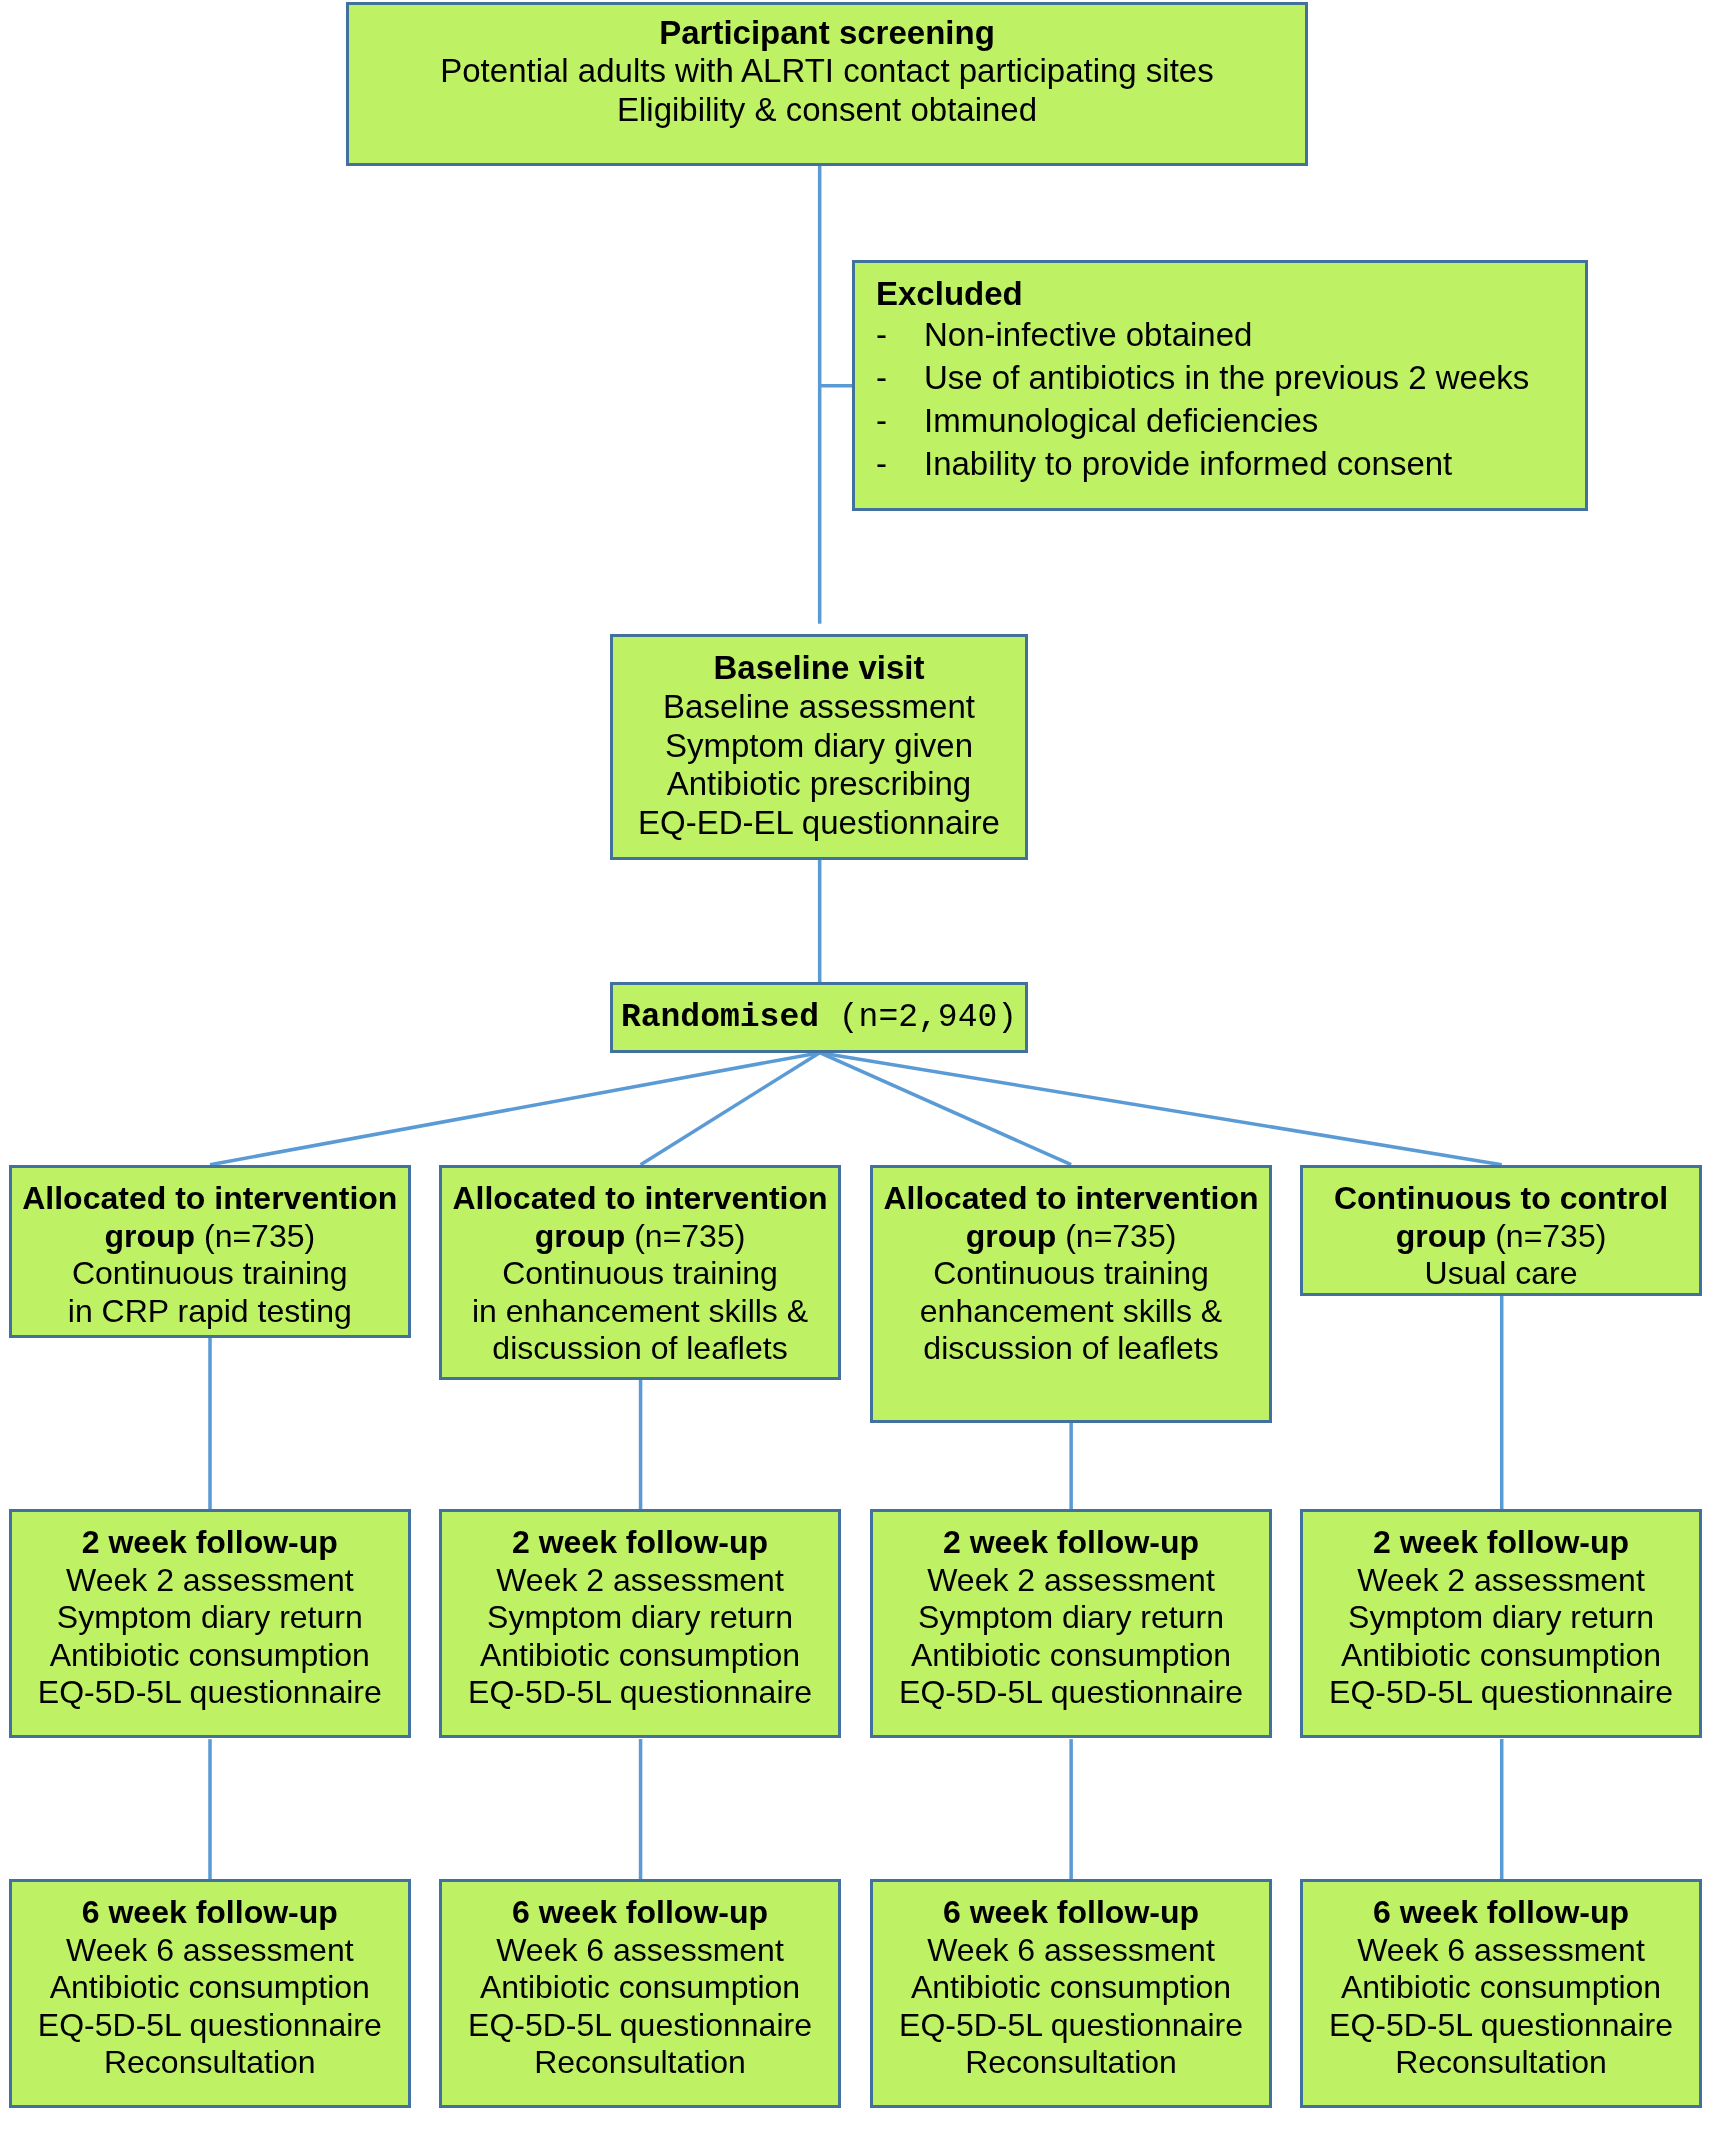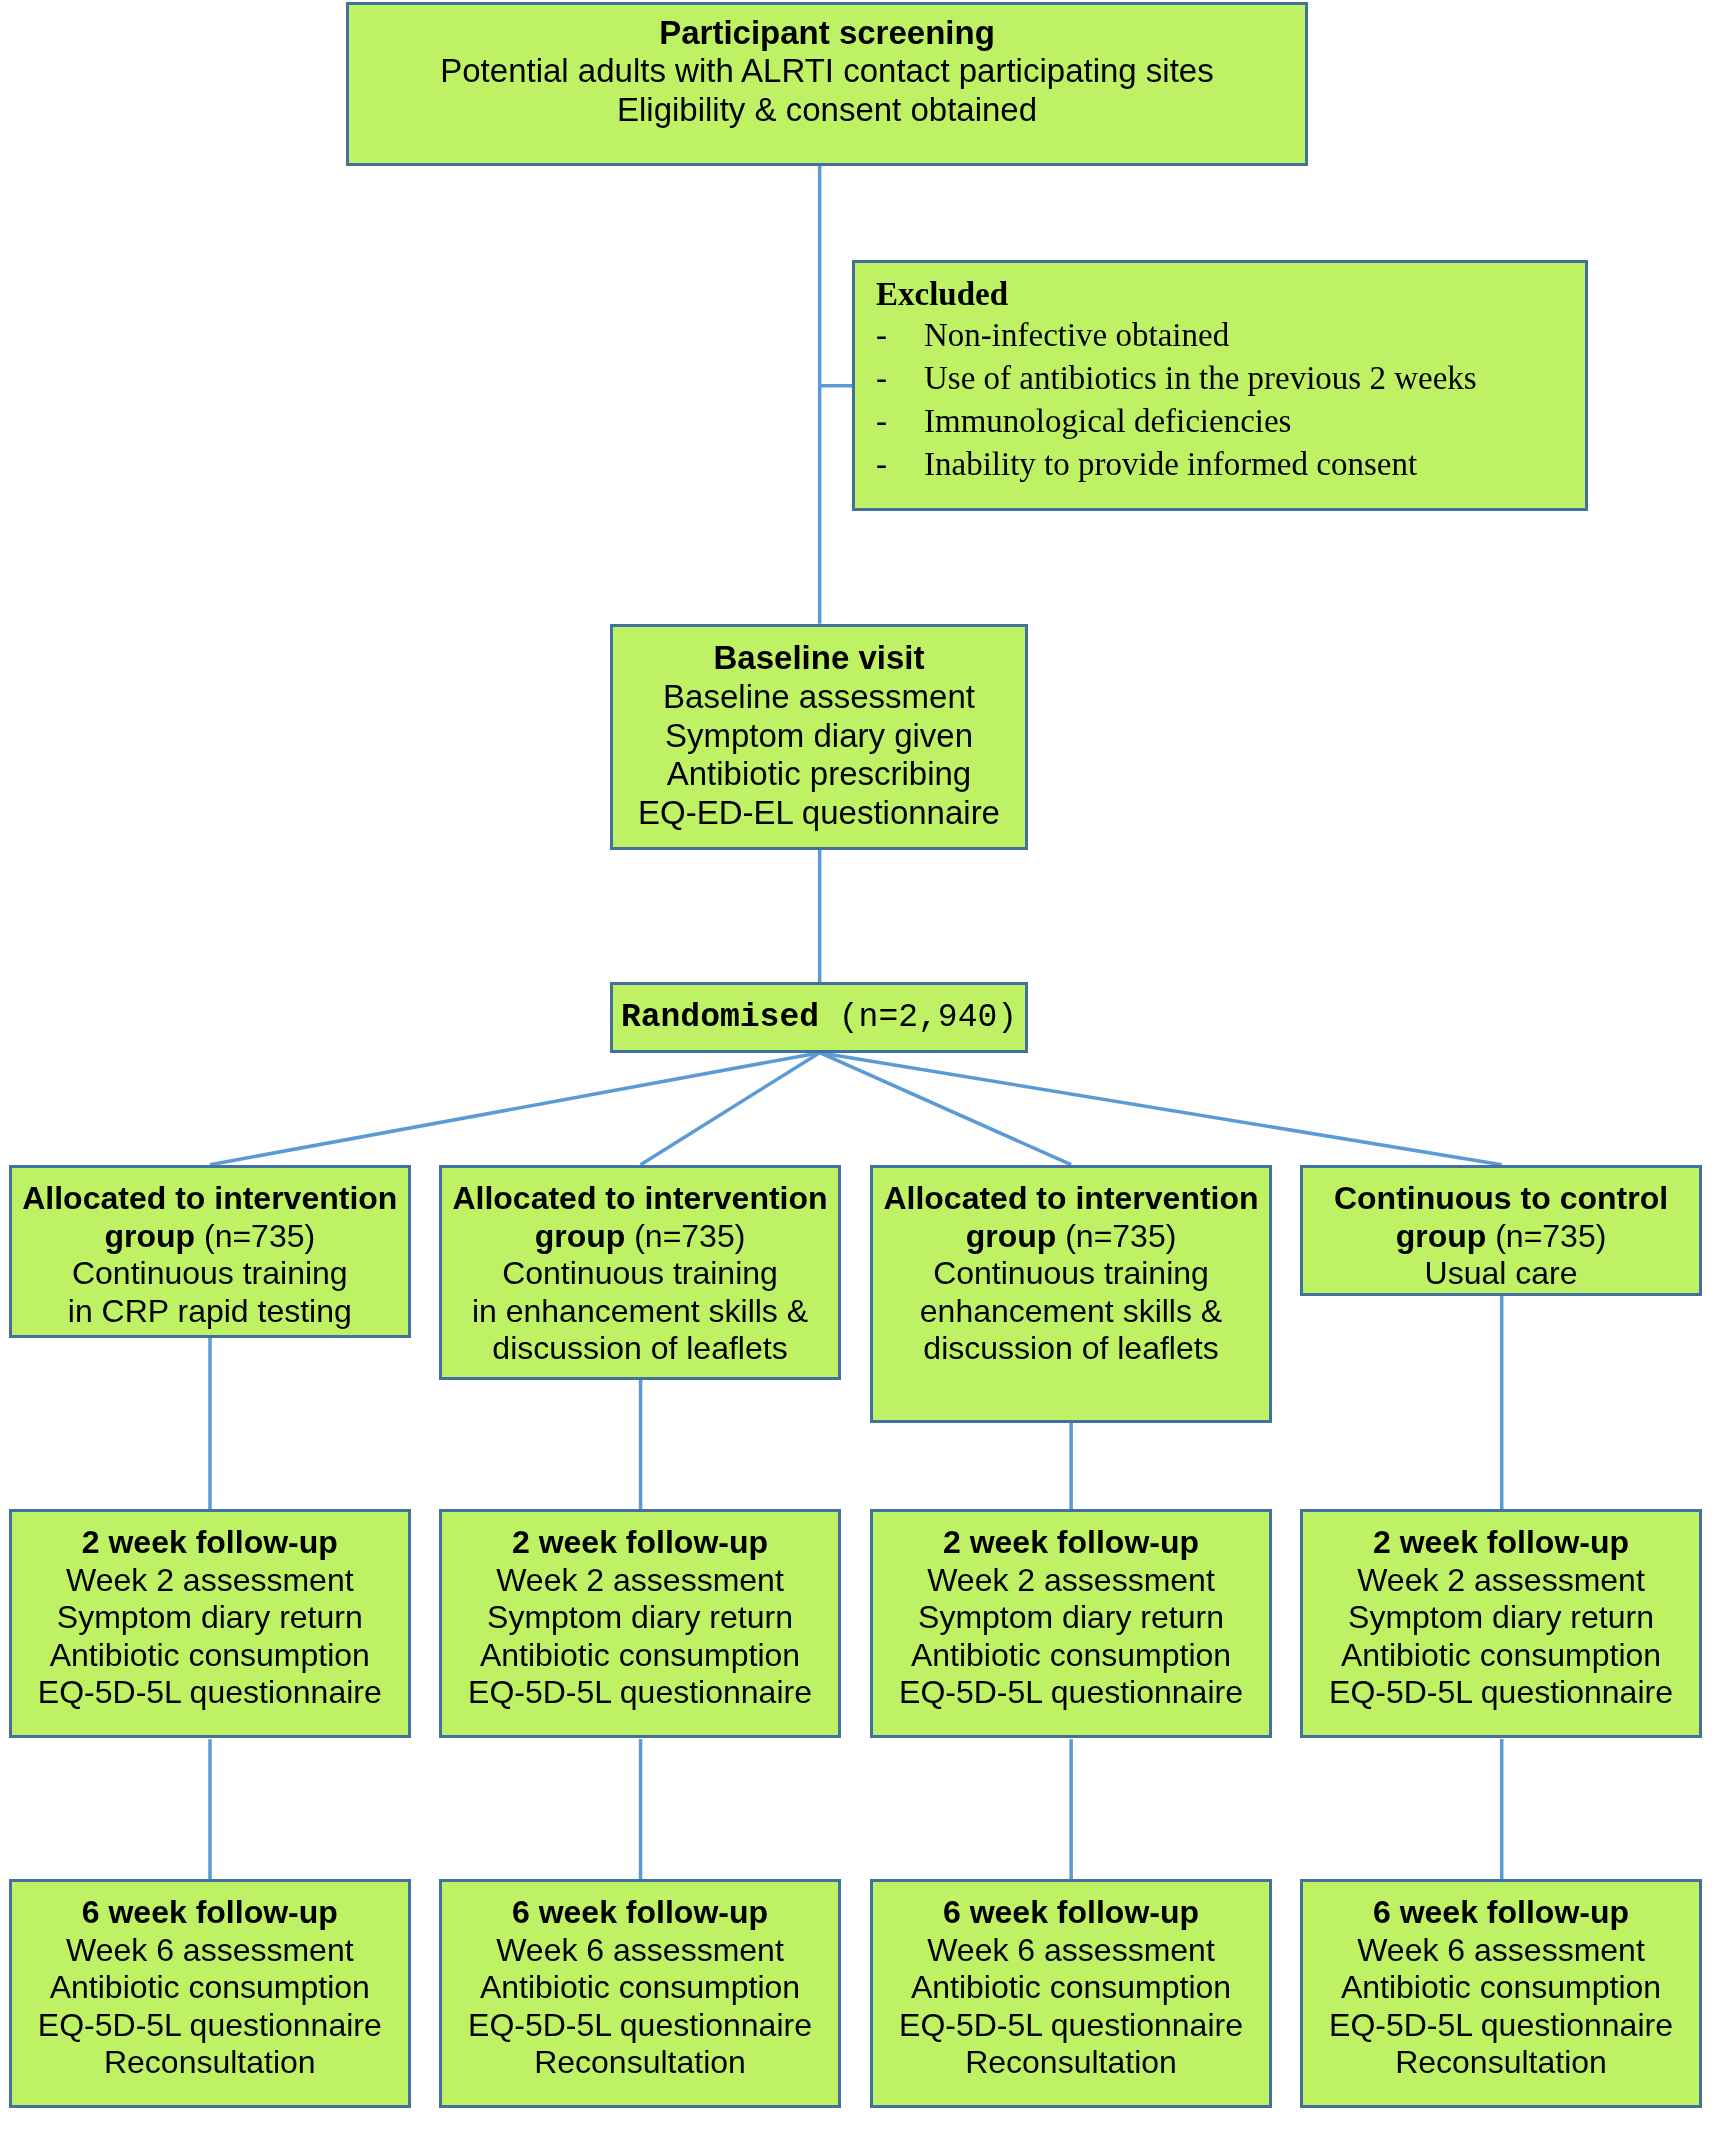--- a/index.html
+++ b/index.html
@@ -47,21 +47,21 @@
     display: block;
     width: 100%;
     white-space: nowrap;
     line-height: 1.17;
   }
   .bold { font-weight: bold; }
 
   
   .t-screening { font-size: 33px; }
   .t-excluded  { font-size: 33px; }
-  .t-baseline  { font-size: 33px; }
+  .t-baseline  { font-size: 33px; margin-top: 10px; }
   .t-random    { font-size: 33px; }
   .t-alloc     { font-size: 32px; }
   .t-follow    { font-size: 32px; }
 
   
   .bullet-row {
     display: flex;
     flex-direction: row;
     align-items: baseline;
     width: 100%;
@@ -69,21 +69,21 @@
   }
   .bullet-dash {
     width: 48px;
     flex: 0 0 48px;
     text-align: left;
   }
   .bullet-text { flex: 1 1 auto; text-align: left; }
 
   
   #box-screening { left: 346px;  top: 1.8px;    width: 962px; height: 164px; padding-top: 8.8px; }
-  #box-excluded  { left: 852px;  top: 260px;  width: 736px;  height: 251px; padding: 12.4px 0 0 21px; font-family: Liberation Serif, serif; }
+  #box-excluded  { left: 852px;  top: 260px;  width: 736px;  height: 251px; padding: 12.4px 0 0 21px; }
   #box-baseline  { left: 610px;  top: 624px;  width: 418px;  height: 226px; padding-top: 12.4px; }
   #box-random    { left: 610px;  top: 982px; width: 418px;  height: 71px;  padding-top: 14px; font-family: Liberation Mono, monospace; }
 
   #box-alloc-1 { left: 8.8px;   top: 1165px; width: 402px; height: 173px; padding-top: 12.4px; }
   #box-alloc-2 { left: 439px;  top: 1165px; width: 402px; height: 215px; padding-top: 12.4px; }
   #box-alloc-3 { left: 870px;  top: 1165px; width: 402px; height: 258px; padding-top: 12.4px; }
   #box-alloc-4 { left: 1300px; top: 1165px; width: 402px; height: 131px; padding-top: 12.4px; }
 
   #box-w2-1 { left: 8.8px;   top: 1509px; width: 402px; height: 229px; padding-top: 12.4px; }
   #box-w2-2 { left: 439px;  top: 1509px; width: 402px; height: 229px; padding-top: 12.4px; }

